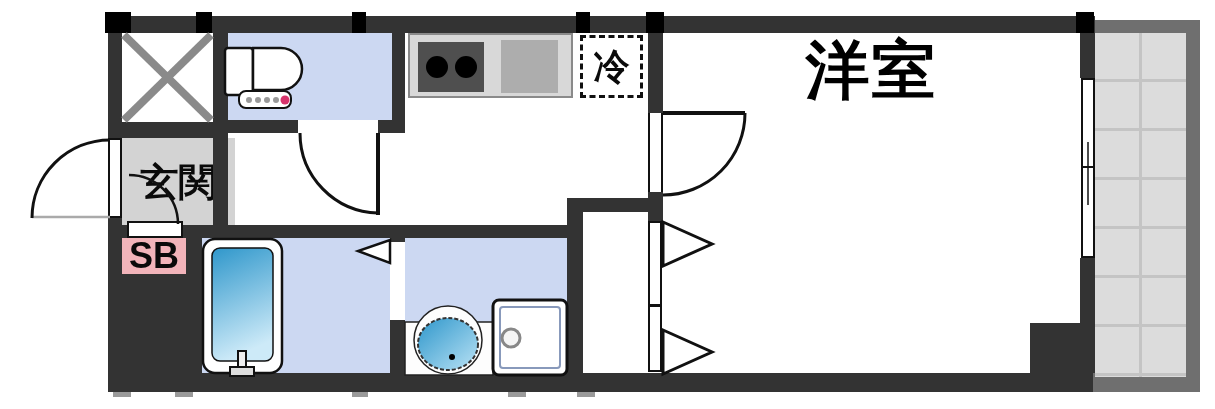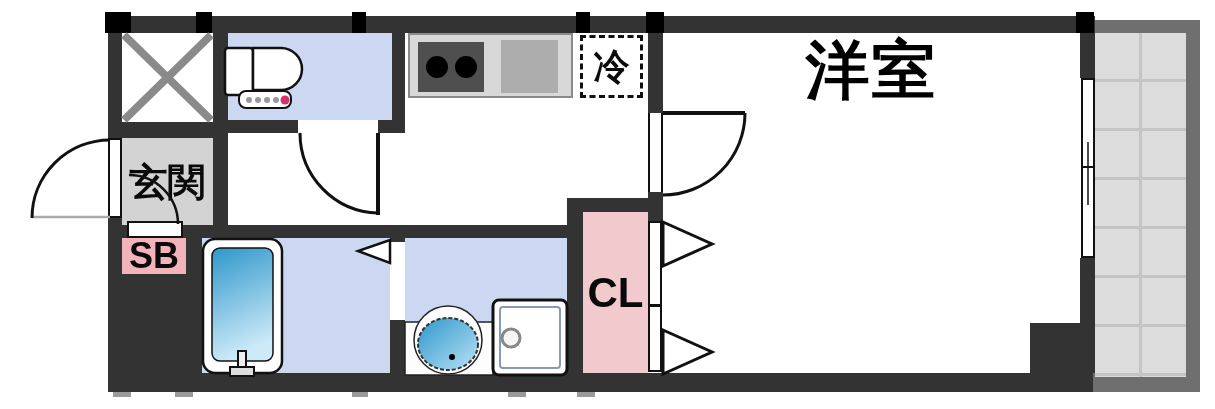--- a/index.html
+++ b/index.html
@@ -25,28 +25,25 @@
        repeating-linear-gradient(to bottom, rgba(0,0,0,0) 0 46px, #c4c4c4 46px 49px);}
   .burner{position:absolute;width:22px;height:22px;border-radius:50%;background:#000;}
 </style>
 </head>
 <body>
 
 <div id="plan">
 
   <div class="room" style="left:122px;top:33px;width:91px;height:89px;background:#fff;"></div>
   <div class="room blue" style="left:228px;top:33px;width:164px;height:87px;"></div>
-  <div class="room lbl" style="left:122px;top:138px;width:91px;height:87px;background:#d3d3d3;font-size:38px;">
+  <div class="room lbl" style="left:122px;top:138px;width:113px;height:87px;background:#d3d3d3;font-size:38px;">
     <span>玄関</span>
   </div>
   <div class="room blue" style="left:202px;top:238px;width:188px;height:137px;"></div>
   <div class="room blue" style="left:405px;top:238px;width:162px;height:137px;"></div>
-  <div class="room lbl" style="left:583px;top:212px;width:65px;height:161px;background:#f2c9cc;font-size:42px;">
-    <span>CL</span>
-  </div>
 
   <div class="abs" style="left:1093px;top:20px;width:107px;height:372px;background:#6f6f6f;"></div>
   <div class="balcony-tiles"></div>
 
   <div class="w" style="left:108px;top:16px;width:985px;height:17px;"></div>
   <div class="w" style="left:108px;top:373px;width:985px;height:19px;"></div>
   <div class="w" style="left:108px;top:16px;width:14px;height:122px;"></div>
   <div class="w" style="left:108px;top:218px;width:14px;height:155px;"></div>
   <div class="w" style="left:108px;top:274px;width:94px;height:99px;"></div>
   <div class="w" style="left:213px;top:16px;width:15px;height:209px;"></div>

